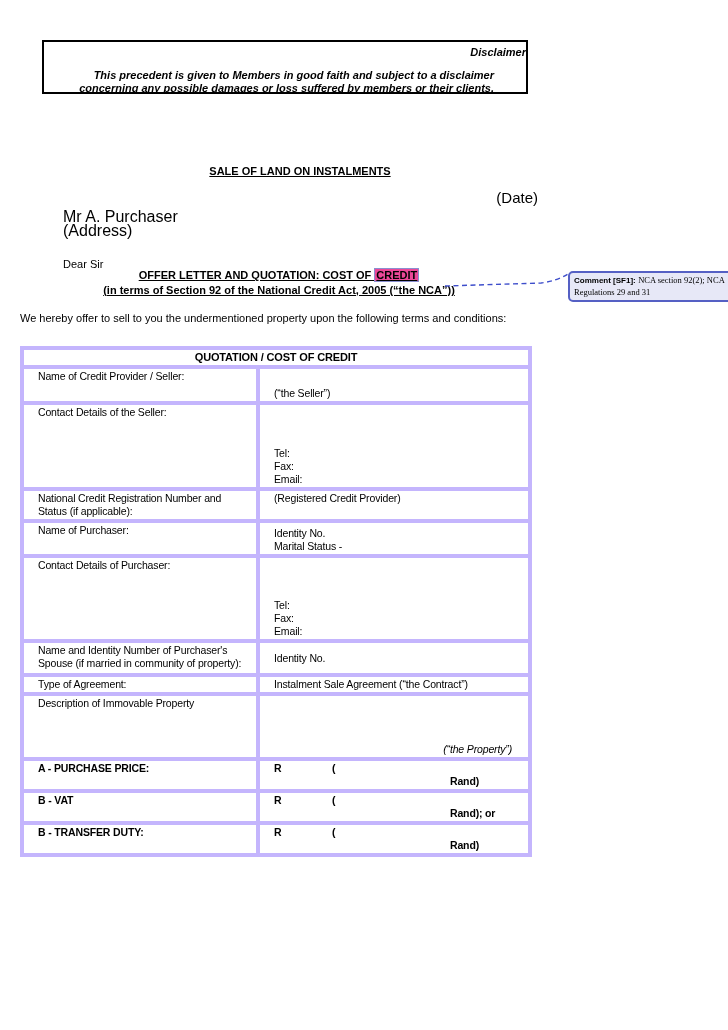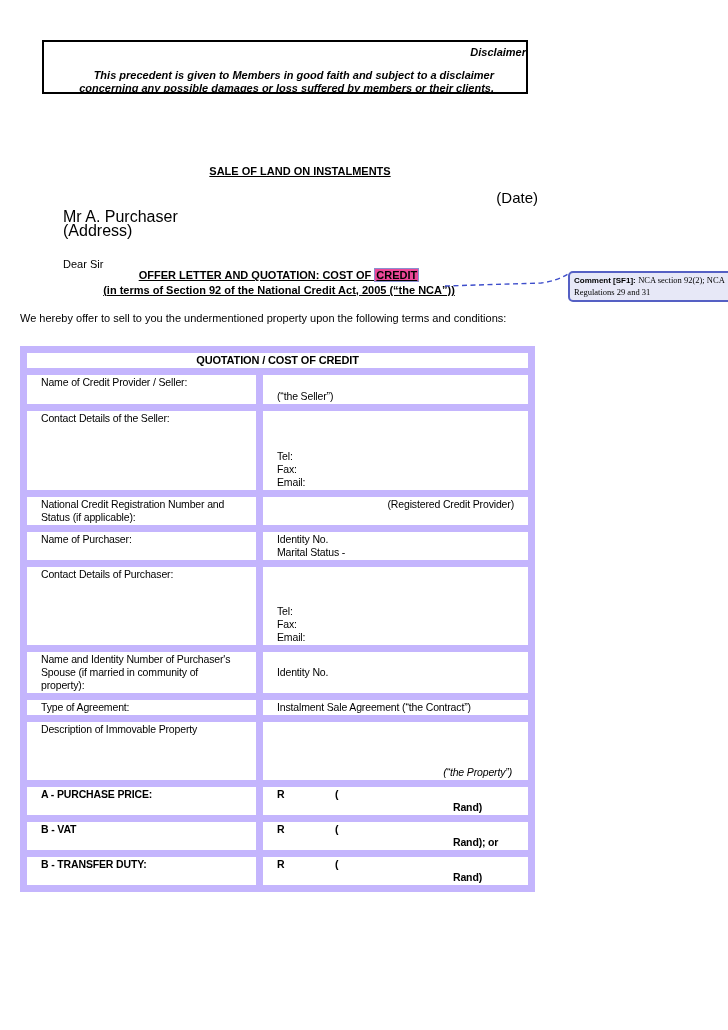--- a/index.html
+++ b/index.html
@@ -50,25 +50,25 @@
   .comment-text  { font-family:"Liberation Serif", serif; font-size:8.5px; }
 
   .intro-line { left:20px; top:312px; font-size:11px; }
 
   
   .quote-table {
     position:absolute; left:20px; top:346px; width:508px;
     border-collapse:collapse; table-layout:fixed;
     font-size:10.5px; line-height:13px; letter-spacing:-0.15px;
   }
-  .quote-table td, .quote-table th { border:7px solid #c4b5fd; vertical-align:top; padding:1px 14px; }
+  .quote-table td, .quote-table th { border:4px solid #c4b5fd; vertical-align:top; padding:1px 14px; }
   .quote-table th { font-size:11px; font-weight:bold; text-align:center; vertical-align:middle; height:19px; }
   .vbottom { vertical-align:bottom !important; }
   .vmiddle { vertical-align:middle !important; }
-  .tcenter { text-align:right;margin-left:11px; }
+  .tcenter { text-align:left;margin-left:11px; }
   .tright  { text-align:right; }
   .bold-row td { font-weight:bold; }
   .cur { display:inline-block; width:58px; }
   .rand-line { margin-left:176px; }
   .prop-cell { padding-right:16px !important;font-style:italic; }
 </style>
 </head>
 <body>
 
 <div class="page">

